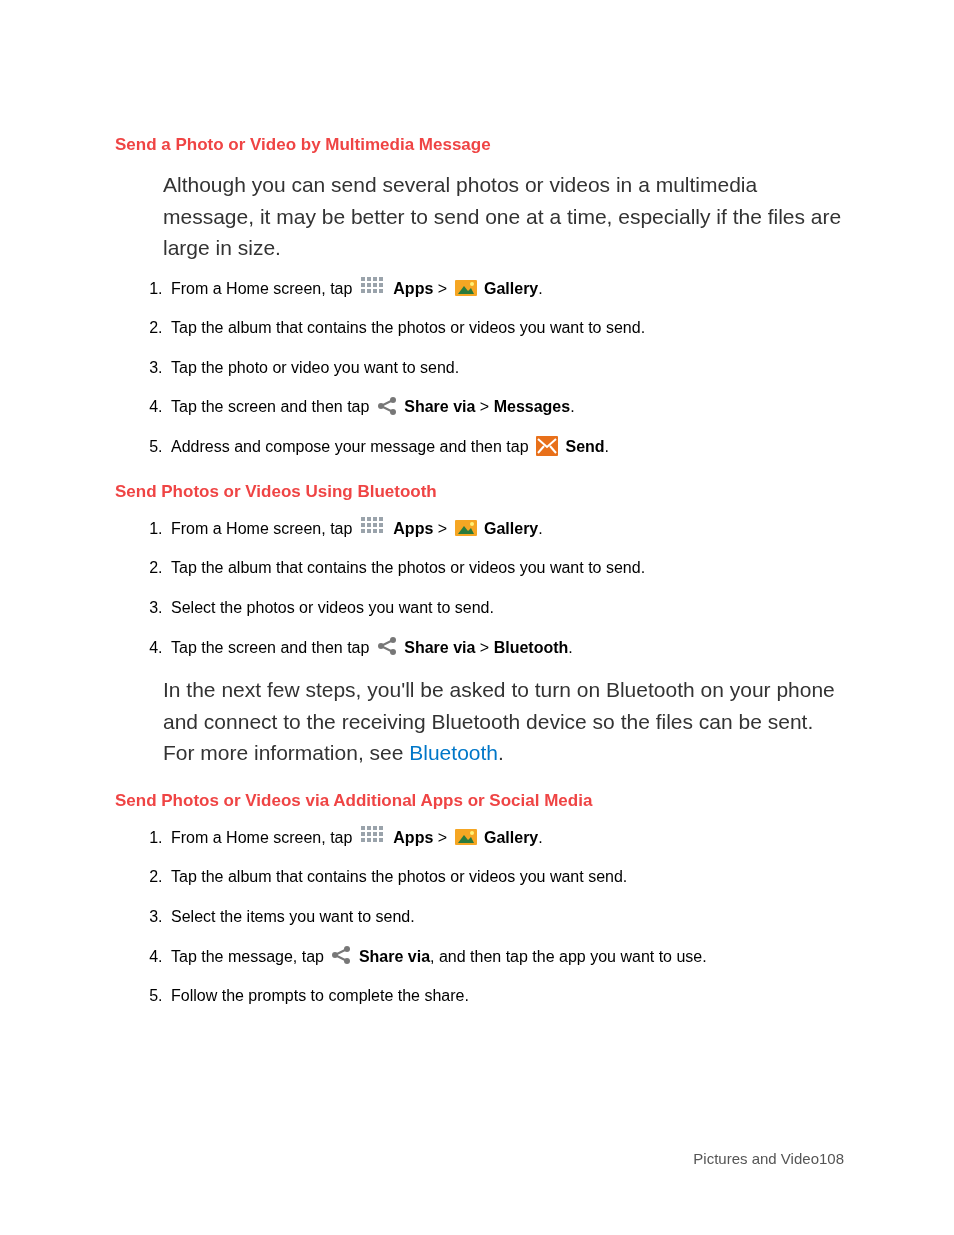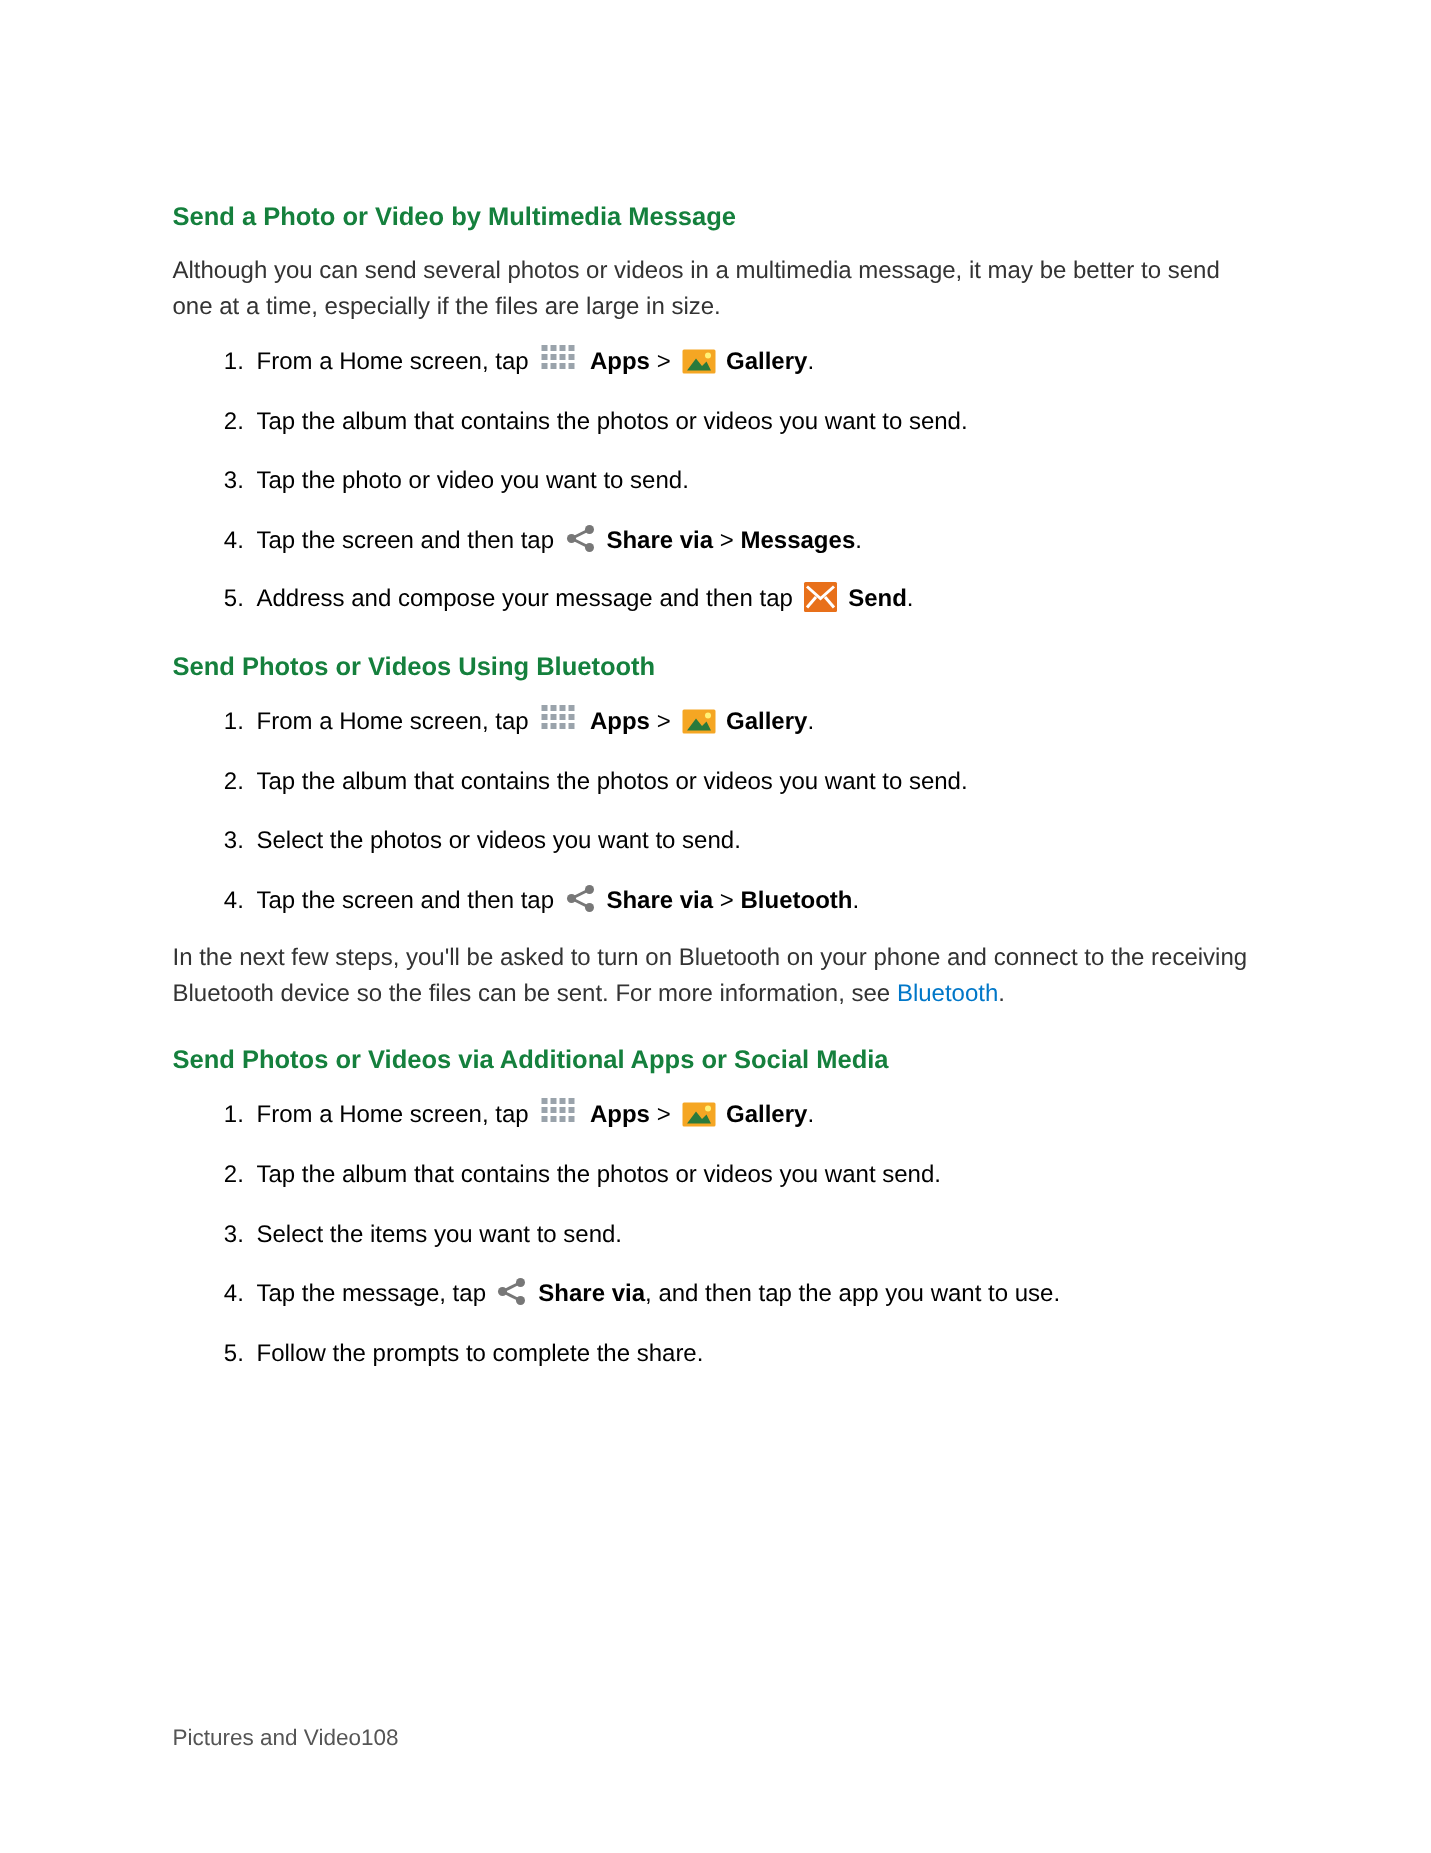--- a/index.html
+++ b/index.html
@@ -11,30 +11,31 @@
       position: relative;
       font-size: 16px;
       color: #333;
     }
     .page {
       padding: 135px 110px 60px 115px;
     }
     h3 {
       font-size: 17px;
       font-weight: bold;
-      color: #15803d;
+      color: #ef4444;
       margin-bottom: 14px;
       margin-top: 22px;
     }
     h3:first-child { margin-top: 0; }
     p {
-      font-size: 16px;
+      font-size: 21px;
       color: #333;
       line-height: 1.5;
       margin-bottom: 12px;
+      margin-left: 48px;
     }
     ol {
       list-style-position: outside;
       padding-left: 52px;
       margin-bottom: 14px;
     }
     ol li {
       font-size: 16px;
       color: #000000;
       line-height: 1.6;
@@ -71,21 +72,21 @@
       height: 22px;
       position: relative;
       top: -2px;
     }
     .footer {
       position: absolute;
       bottom: 68px;
       left: 115px;
       right: 110px;
       display: flex;
-      justify-content: flex-start;
+      justify-content: flex-end;
       font-size: 15px;
       color: #555;
     }
   </style>
 </head>
 <body>
 
 <div class="page">
 
   <h3>Send a Photo or Video by Multimedia Message</h3>

